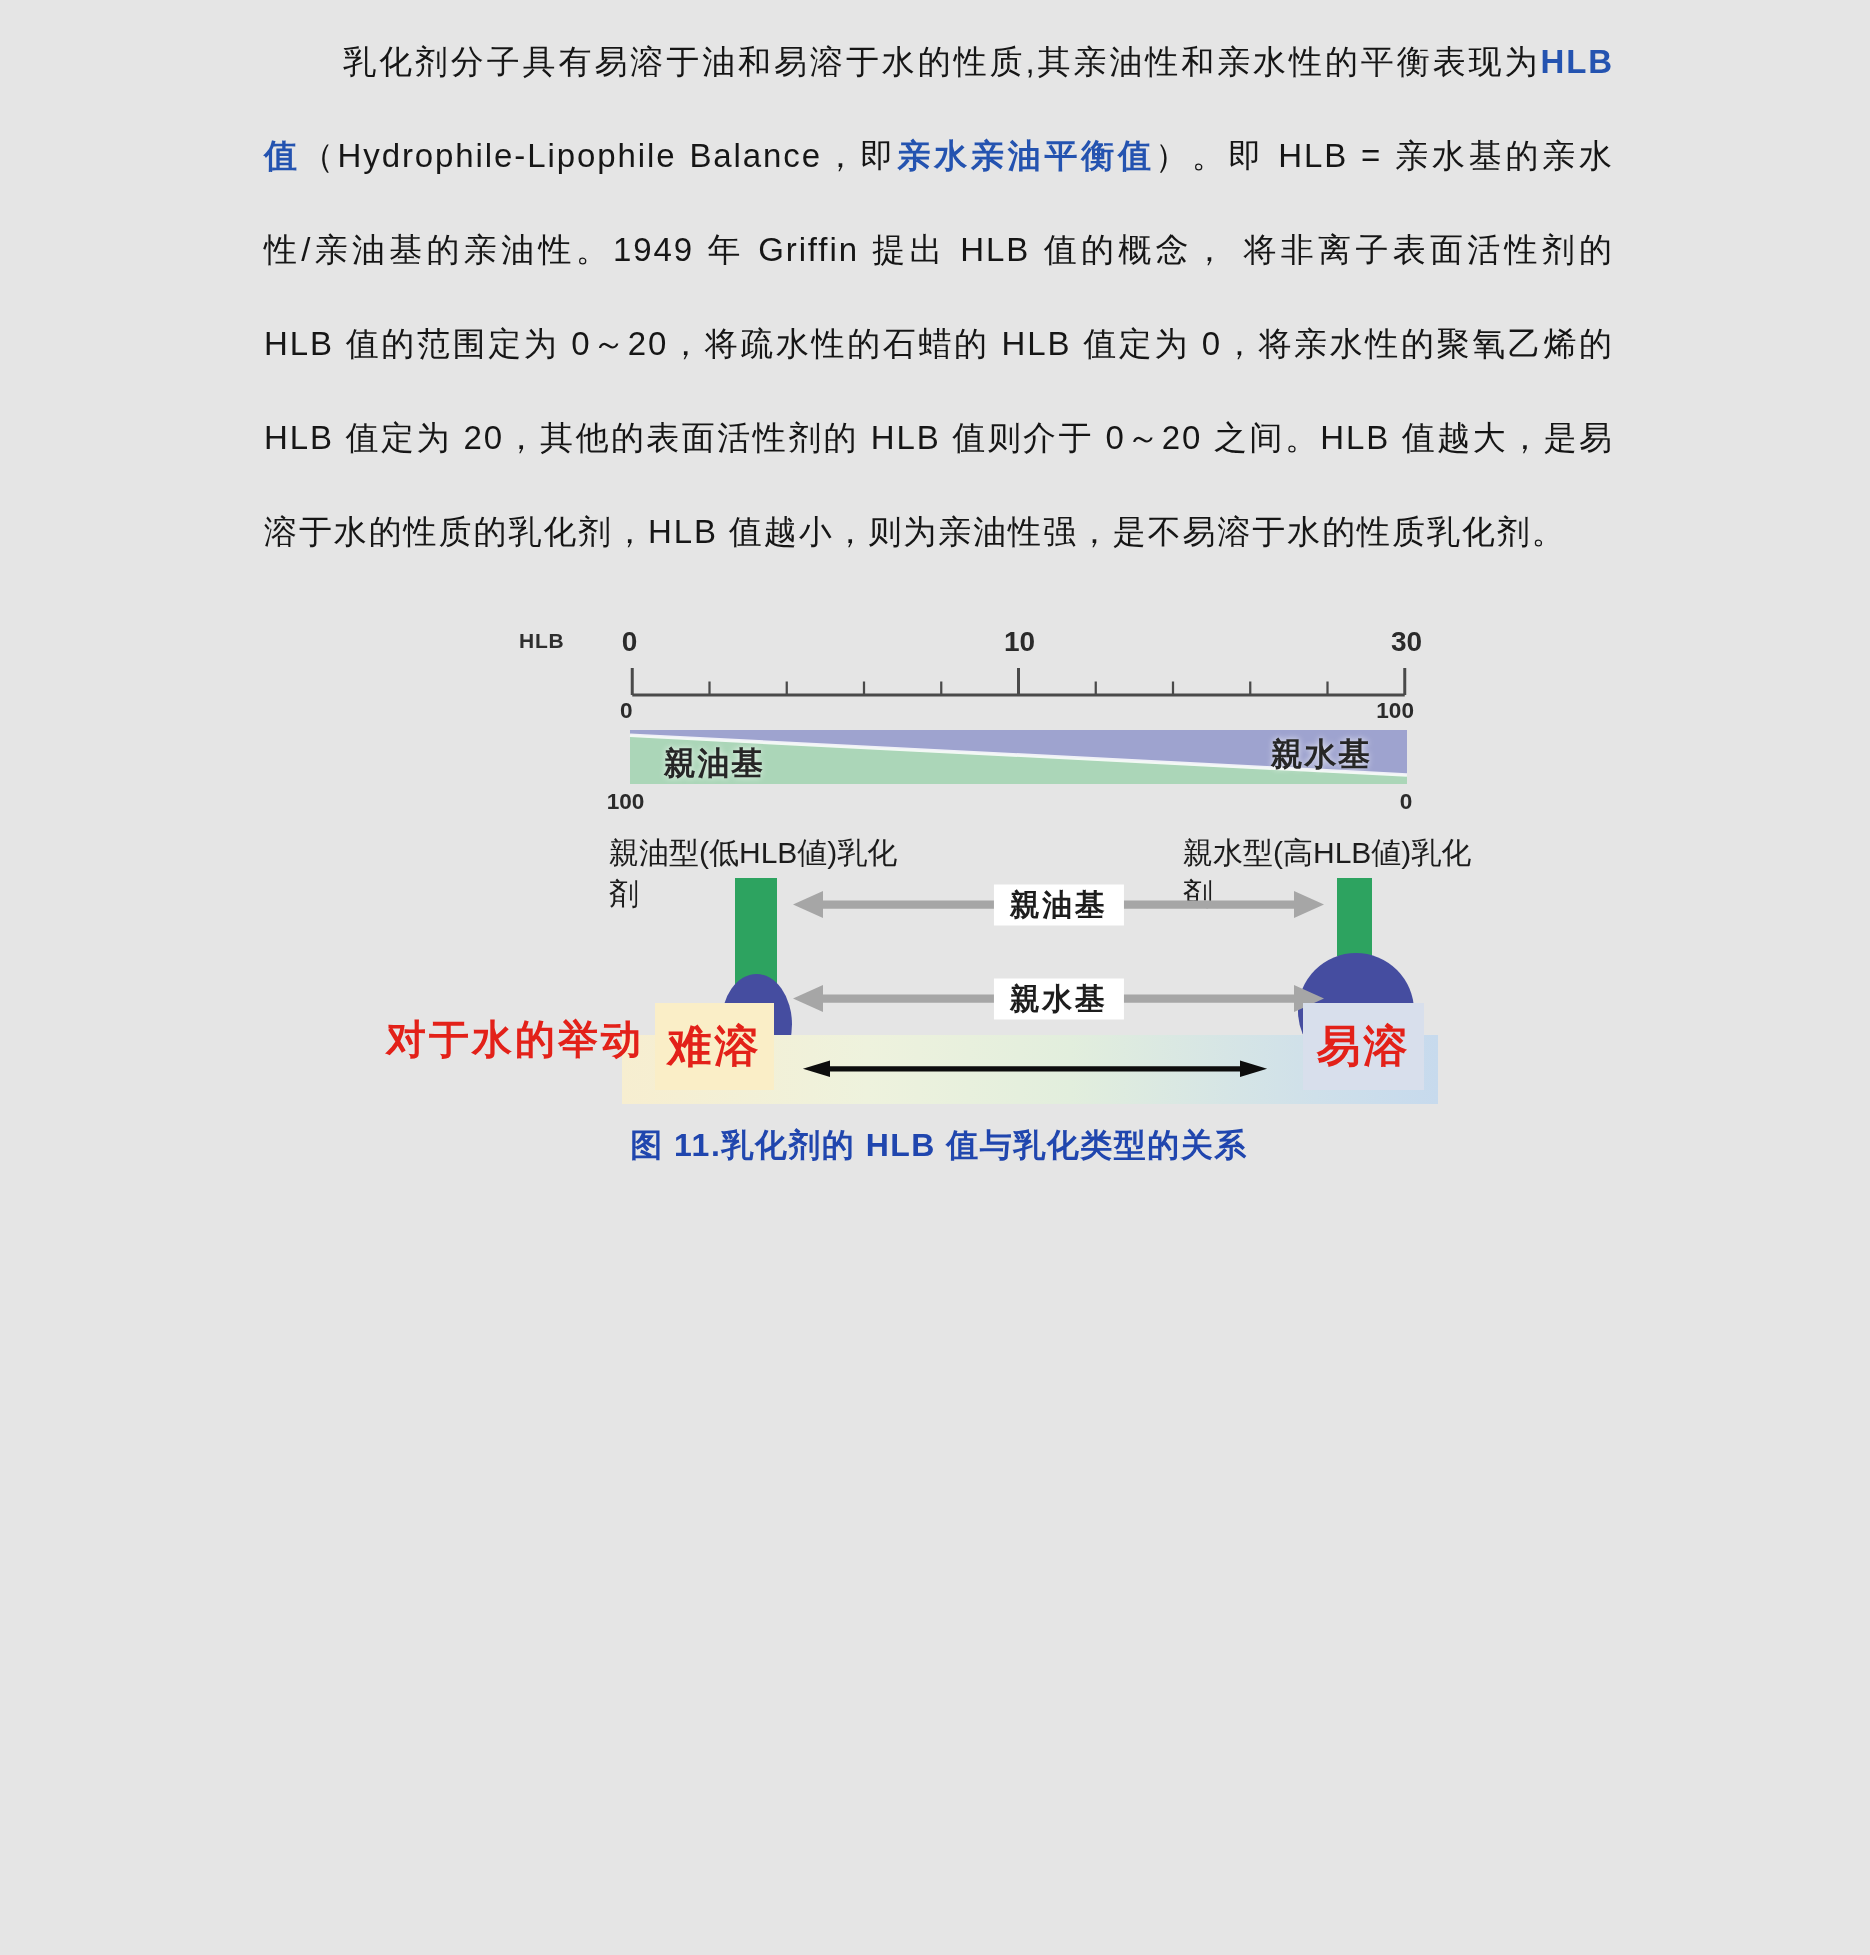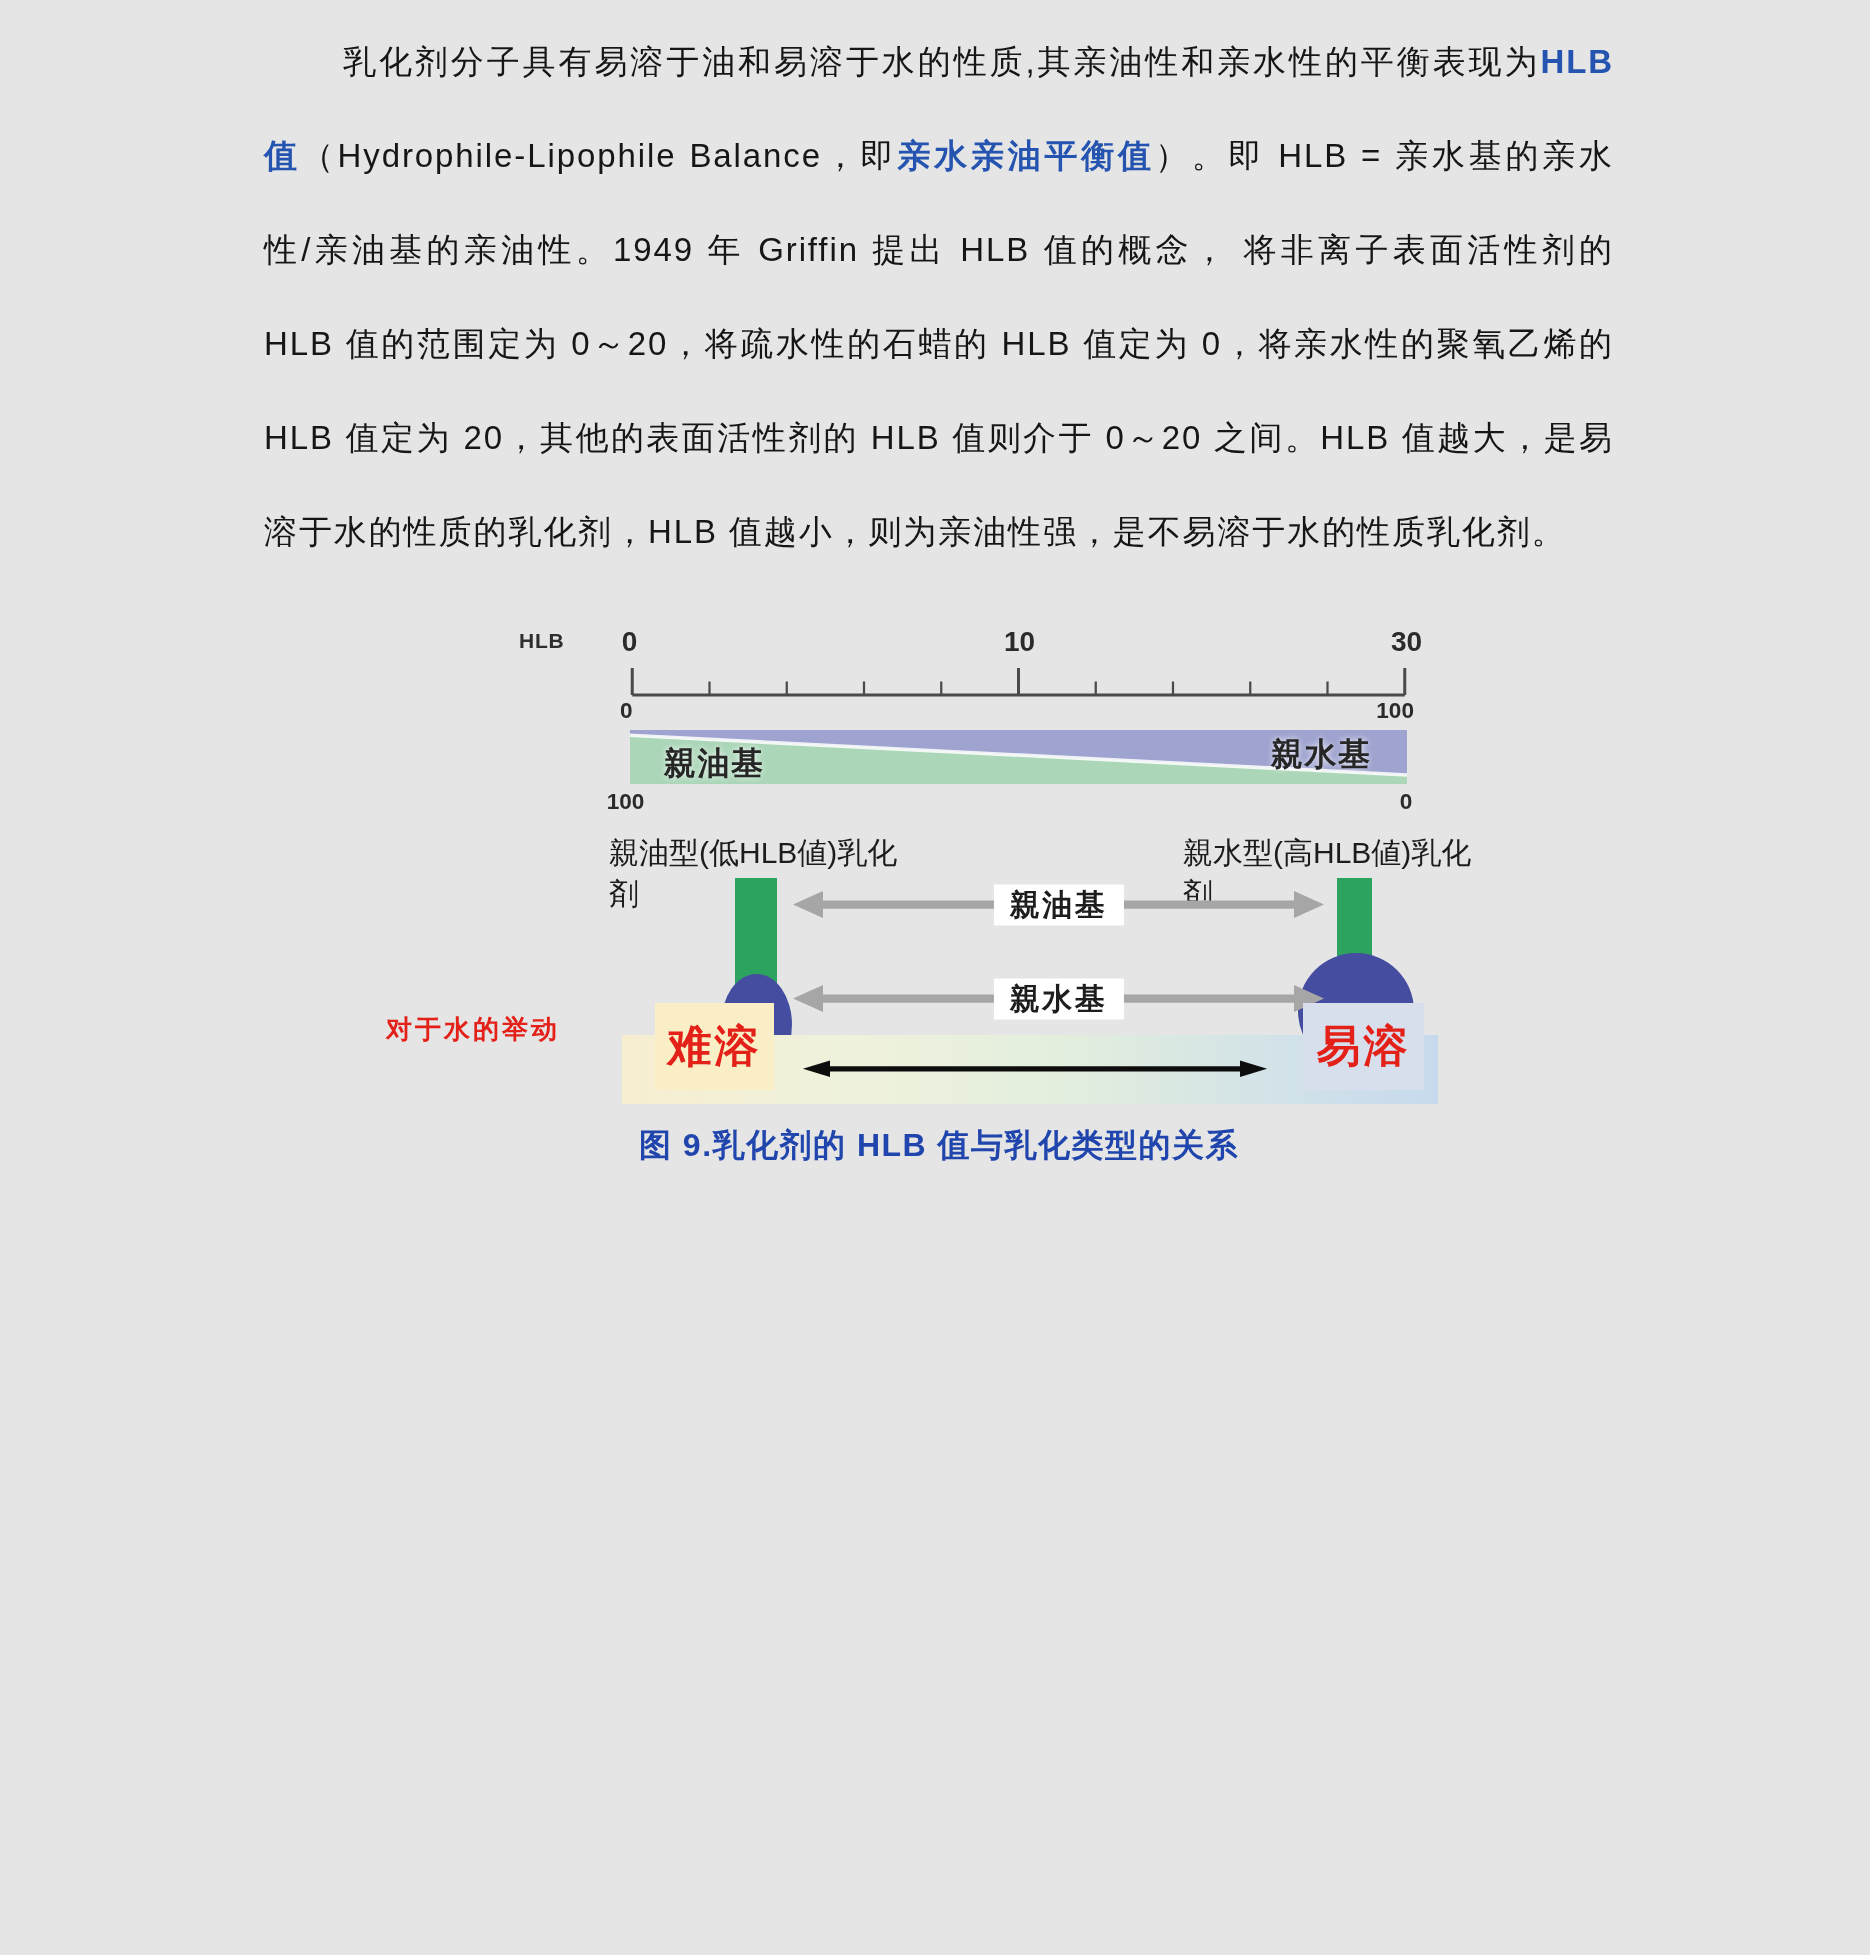--- a/index.html
+++ b/index.html
@@ -79,21 +79,21 @@
     background:linear-gradient(90deg,#f7eed0 0%,#eef2dd 30%,#e2eedd 55%,#cfe0ea 85%,#c7daed 100%);
   }
   .f-sol-box {
     top:383px; height:87px;
     display:flex; align-items:center; justify-content:center;
     font-size:44px; font-weight:700; color:#e32119; letter-spacing:3px;
   }
   .f-box-insoluble { left:323px;  width:119px; background:#faeec7; }
   .f-box-soluble   { left:971px; width:121px; background:#d8dfec; }
   .f-black-arrow { left:469px; top:439px; }
-  .f-water-label { left:54px; top:392px; font-size:26px; font-weight:700; color:#e32119; letter-spacing:3px; }
+  .f-water-label { left:54px; top:392px; font-size:40px; font-weight:700; color:#e32119; letter-spacing:3px; }
   .fig-caption {
     margin-top:4.5px;
     text-align:center;
     font-size:32px; font-weight:700;
     color:#2046ae; letter-spacing:1.5px;
     line-height:42px;
     text-indent:0;
   }
 </style>
 </head>
@@ -175,18 +175,18 @@
 
     <svg class="f-abs f-black-arrow" width="468" height="19.6" viewBox="0 0 620 26">
       <line x1="30" y1="13" x2="590" y2="13" stroke="#0d0d0d" stroke-width="7"></line>
       <polygon points="2,13 38,2 38,24" fill="#0d0d0d"></polygon>
       <polygon points="618,13 582,2 582,24" fill="#0d0d0d"></polygon>
     </svg>
 
     <div class="f-abs f-water-label">对于水的举动</div>
   </div>
 
-  <div class="fig-caption">图 9.乳化剂的 HLB 值与乳化类型的关系</div>
+  <div class="fig-caption">图 11.乳化剂的 HLB 值与乳化类型的关系</div>
 
 
 
 </div>
 
 
 </body></html>

